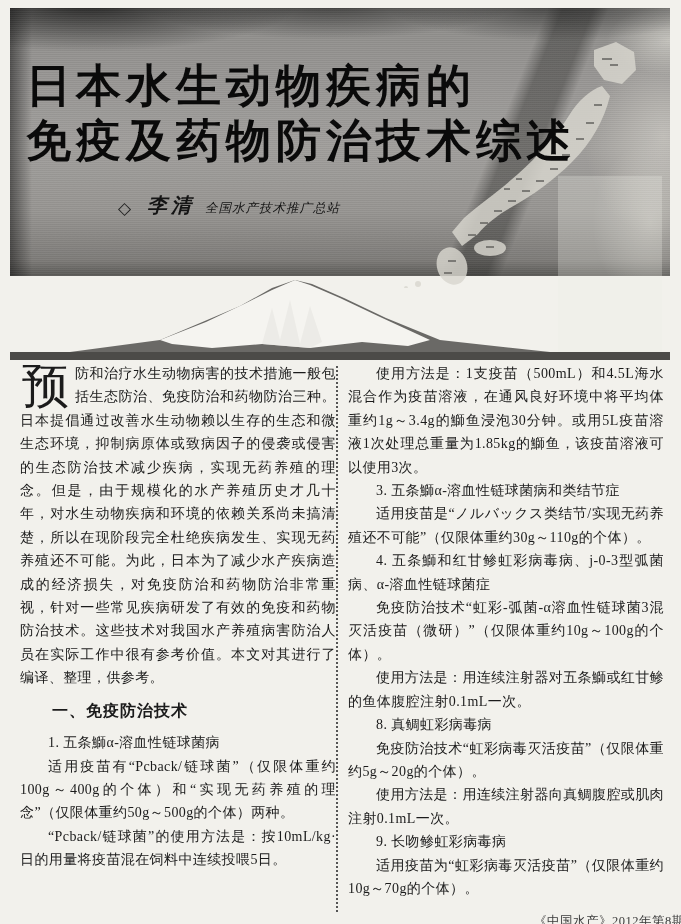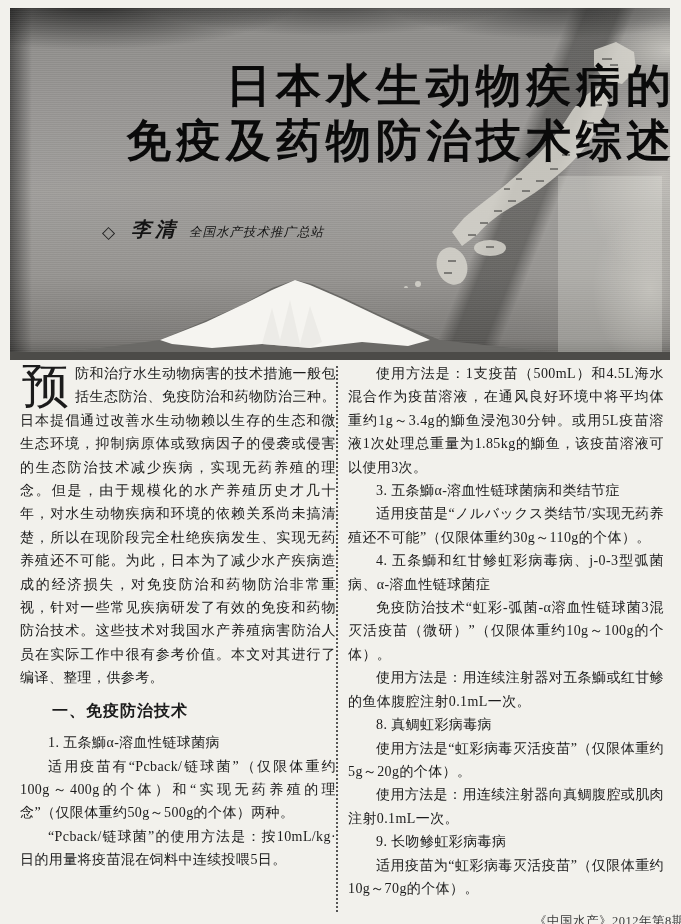--- a/index.html
+++ b/index.html
@@ -4,48 +4,47 @@
 <style>
   html,body{margin:0;padding:0;}
   body{
     width:681px;height:924px;position:relative;overflow:hidden;
     background:#f2f1ec;
     font-family:"Liberation Serif","DejaVu Serif",serif;
     color:#1c1c1c;
   }
   
   .photo{
-    position:absolute;left:10px;top:8px;width:660px;height:352px;
+    position:absolute;left:10px;top:8px;width:660px;height:268px;
     background:
       repeating-linear-gradient(0deg, rgba(255,255,255,.035) 0 1px, rgba(0,0,0,.035) 1px 2px),
       radial-gradient(ellipse 300px 70px at 12% -2%, rgba(15,15,15,.85), rgba(0,0,0,0) 70%),
       radial-gradient(ellipse 280px 60px at 48% -4%, rgba(25,25,25,.8), rgba(0,0,0,0) 70%),
       radial-gradient(ellipse 240px 55px at 82% -2%, rgba(30,30,30,.7), rgba(0,0,0,0) 70%),
       radial-gradient(ellipse 90px 50px at 100% 12%, rgba(230,228,220,.6), rgba(0,0,0,0) 70%),
       radial-gradient(ellipse 110px 140px at 99% 48%, rgba(228,225,217,.5), rgba(0,0,0,0) 72%),
       radial-gradient(ellipse 80px 110px at 97% 80%, rgba(222,219,211,.45), rgba(0,0,0,0) 72%),
       linear-gradient(112deg, rgba(0,0,0,0) 70%, rgba(35,35,33,.4) 72%, rgba(35,35,33,.4) 76%, rgba(0,0,0,0) 78%),
       linear-gradient(90deg, rgba(10,10,10,.5) 0, rgba(0,0,0,0) 22px),
       linear-gradient(180deg,#8e8d8a 0%,#989694 26%,#a19f9c 52%,#979592 76%,#7e7c79 94%,#5a5956 100%);
-    text-align: right;
   }
   .photo svg{position:absolute;left:0;top:0;}
   .map-wrap{position:absolute;left:348px;top:30px;width:290px;height:250px;}
   .map-panel{position:absolute;left:548px;top:168px;width:104px;height:176px;
     background:rgba(238,236,229,.28);}
   .fuji-wrap{position:absolute;left:0;top:240px;width:660px;height:112px;}
   
   .title{
     position:absolute;left:16px;top:50px;width:650px;
     font-family:"Liberation Sans","DejaVu Sans",sans-serif;
     font-weight:800;font-size:45px;line-height:55px;letter-spacing:5px;
     color:#0a0a0a;
   }
   .author{
-    position:absolute;left:92px;top:184px;white-space:nowrap;color:#141414;margin-top:24px;
+    position:absolute;left:108px;top:184px;white-space:nowrap;color:#141414;
   }
   .author .dm{font-size:17px;vertical-align:middle;margin-right:16px;color:#222;}
   .author .nm{font-size:20px;font-style:italic;font-weight:bold;letter-spacing:4px;margin-right:10px;}
   .author .af{font-size:12.5px;font-style:italic;letter-spacing:1px;}
   
   .divider{
     position:absolute;left:336px;top:366px;height:546px;width:0;
     border-left:2px dotted #555;
   }
   .col{
@@ -143,20 +142,20 @@
 </div>
 
 <div class="col col-right">
   <p>使用方法是：1支疫苗（500mL）和4.5L海水混合作为疫苗溶液，在通风良好环境中将平均体重约1g～3.4g的鰤鱼浸泡30分钟。或用5L疫苗溶液1次处理总重量为1.85kg的鰤鱼，该疫苗溶液可以使用3次。</p>
   <p>3. 五条鰤α-溶血性链球菌病和类结节症</p>
   <p>适用疫苗是“ノルバックス类结节/实现无药养殖还不可能”（仅限体重约30g～110g的个体）。</p>
   <p>4. 五条鰤和红甘鲹虹彩病毒病、j-0-3型弧菌病、α-溶血性链球菌症</p>
   <p>免疫防治技术“虹彩-弧菌-α溶血性链球菌3混灭活疫苗（微研）”（仅限体重约10g～100g的个体）。</p>
   <p>使用方法是：用连续注射器对五条鰤或红甘鲹的鱼体腹腔注射0.1mL一次。</p>
   <p>8. 真鲷虹彩病毒病</p>
-  <p>使用方法是“虹彩病毒灭活疫苗”（仅限体重约5g～20g的个体）。</p>
+  <p>免疫防治技术“虹彩病毒灭活疫苗”（仅限体重约5g～20g的个体）。</p>
   <p>使用方法是：用连续注射器向真鲷腹腔或肌肉注射0.1mL一次。</p>
   <p>9. 长吻鲹虹彩病毒病</p>
   <p>适用疫苗为“虹彩病毒灭活疫苗”（仅限体重约10g～70g的个体）。</p>
 
 </div>
 
 <div class="footer">《中国水产》2012年第8期</div>
 
 </body></html>

